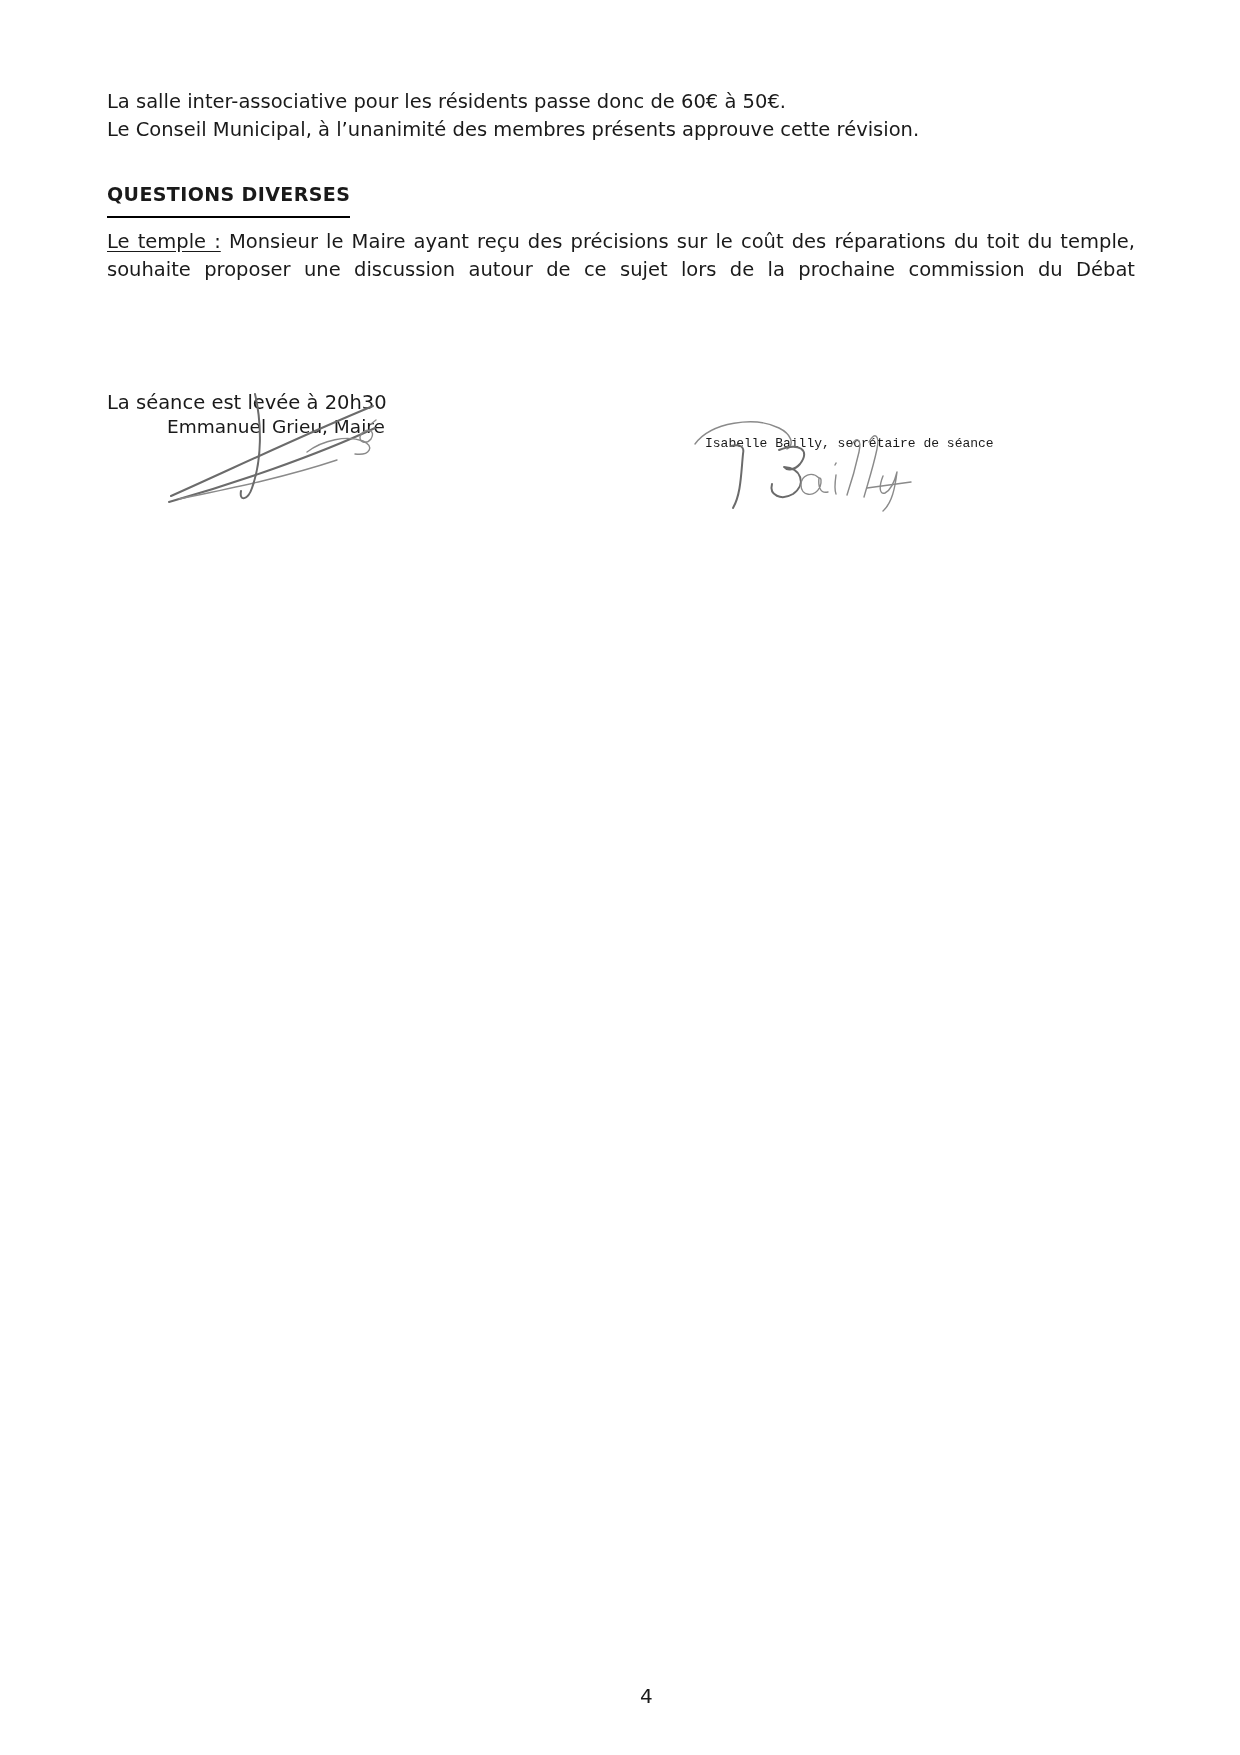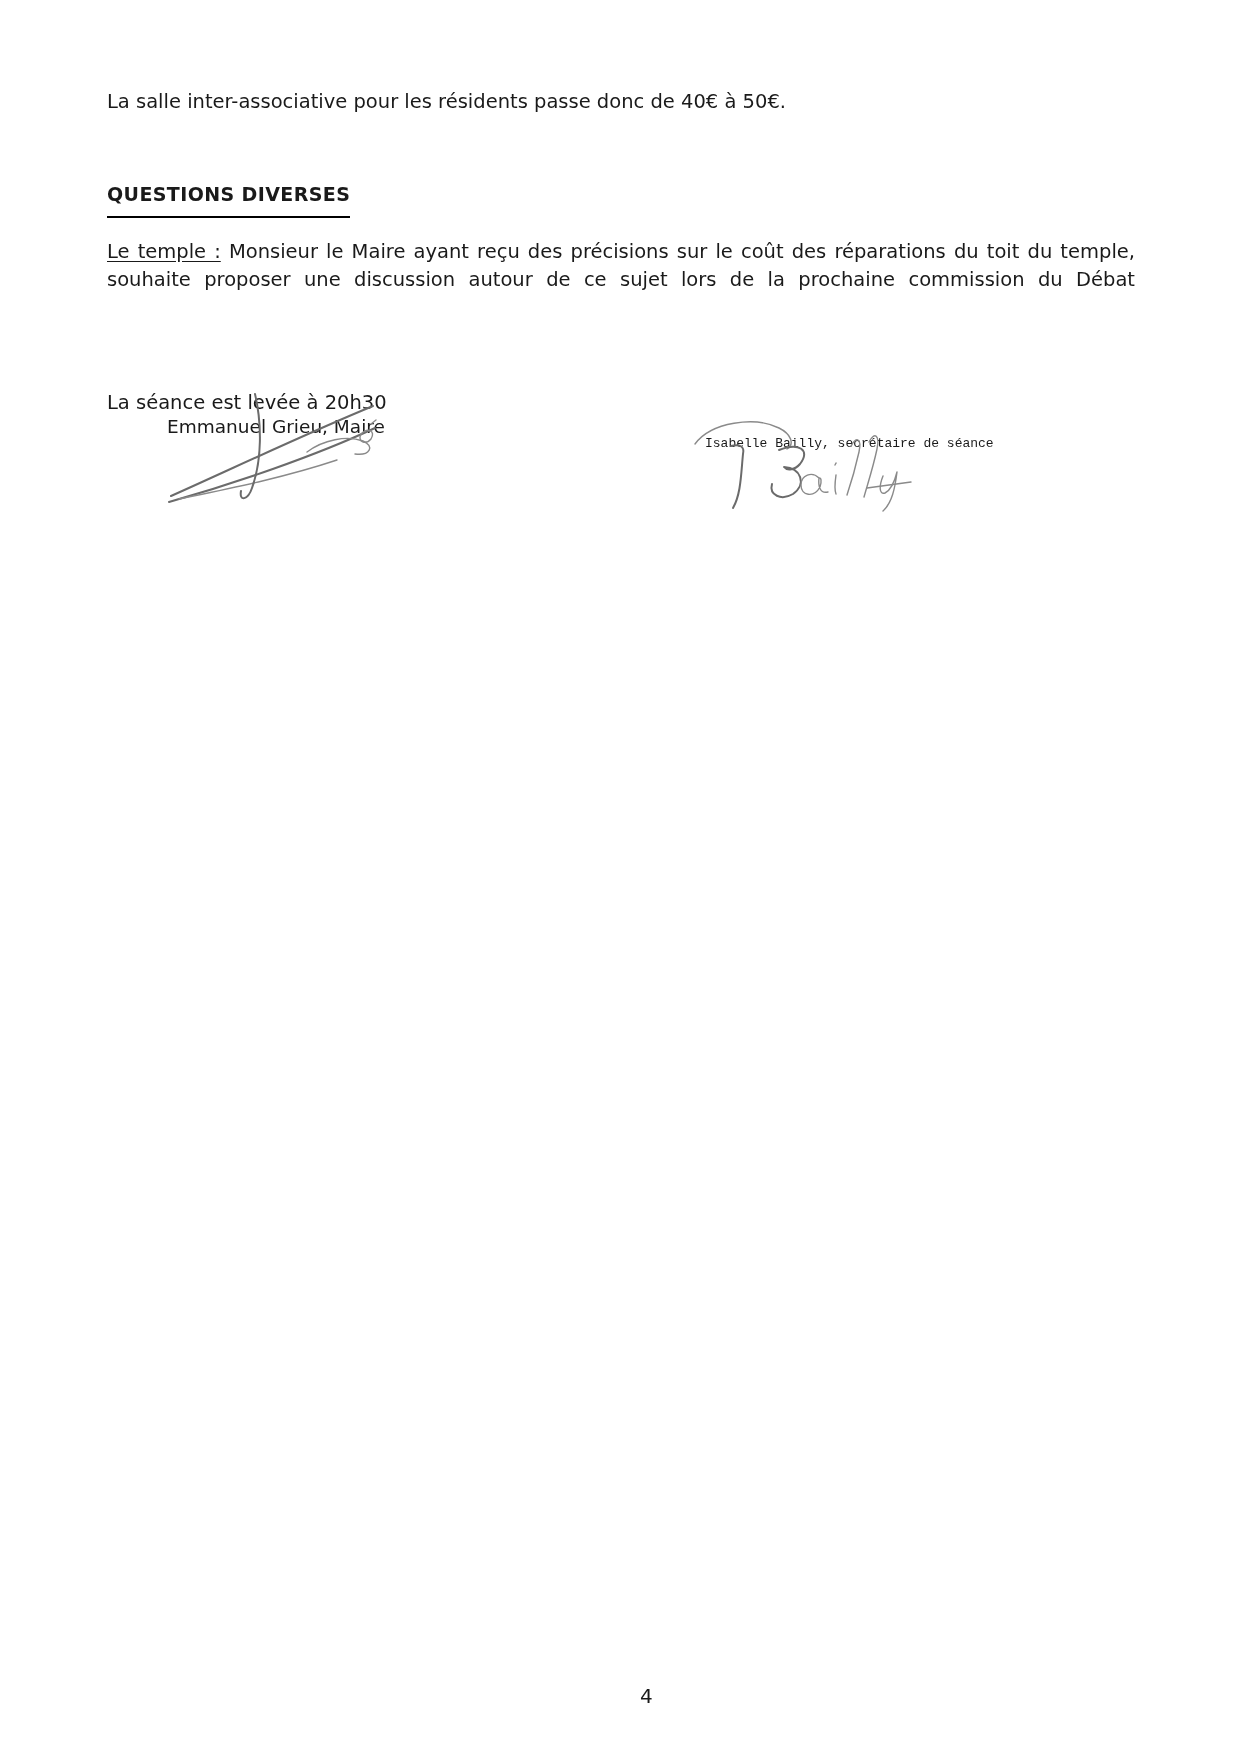--- a/index.html
+++ b/index.html
@@ -33,21 +33,21 @@
     letter-spacing: 0.4px;
   }
   .section-heading .underline {
     display: inline-block;
     border-bottom: 2.5px solid #000;
     padding-bottom: 11px;
   }
   .temple-para {
     position: absolute;
     left: 107px;
-    top: 238px;
+    top: 228px;
     width: 1028px;
     font-size: 19.5px;
     line-height: 28px;
   }
   .justify-full {
     text-align: justify;
     text-align-last: justify;
   }
   .lead-underline {
     text-decoration: underline;
@@ -104,21 +104,22 @@
     top: 1684px;
     font-size: 20px;
   }
 </style>
 </head>
 <body>
 
 <div class="page">
 
   <div class="intro">
-    <div>La salle inter-associative pour les résidents passe donc de 40€ à 50€.</div>
+    <div>La salle inter-associative pour les résidents passe donc de 60€ à 50€.</div>
+    <div>Le Conseil Municipal, à l’unanimité des membres présents approuve cette révision.</div>
   </div>
 
   <div class="section-heading">
     <span class="underline">QUESTIONS DIVERSES</span>
   </div>
 
   <div class="temple-para">
     <div class="justify-full">
       <span class="lead-underline">Le temple :</span>
       <span>Monsieur le Maire ayant reçu des précisions sur le coût des réparations du toit du temple,</span>

